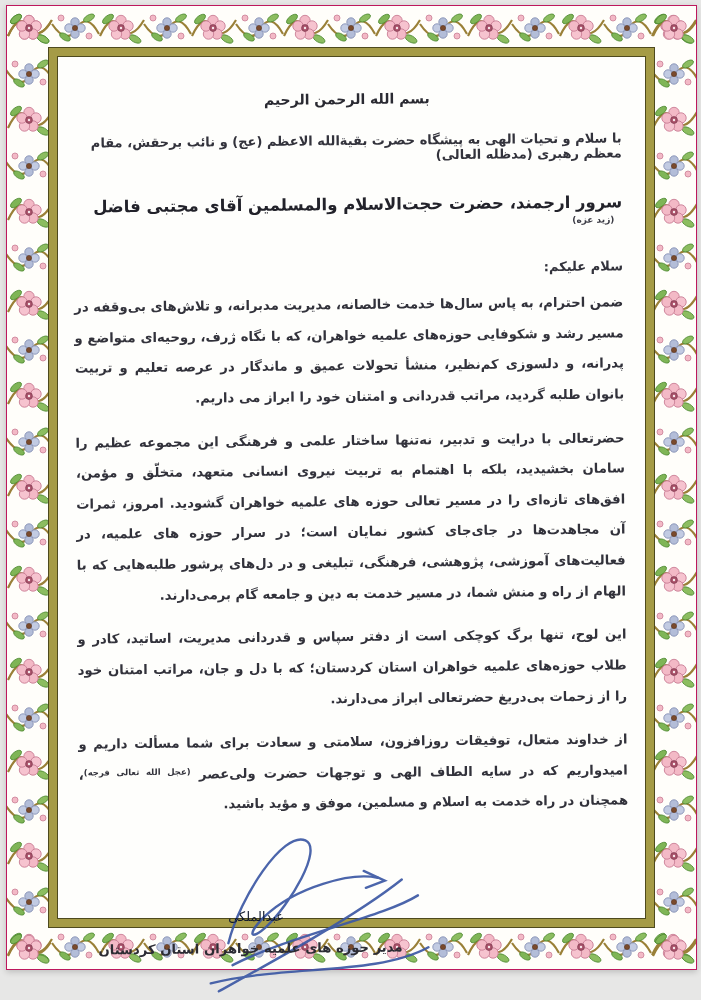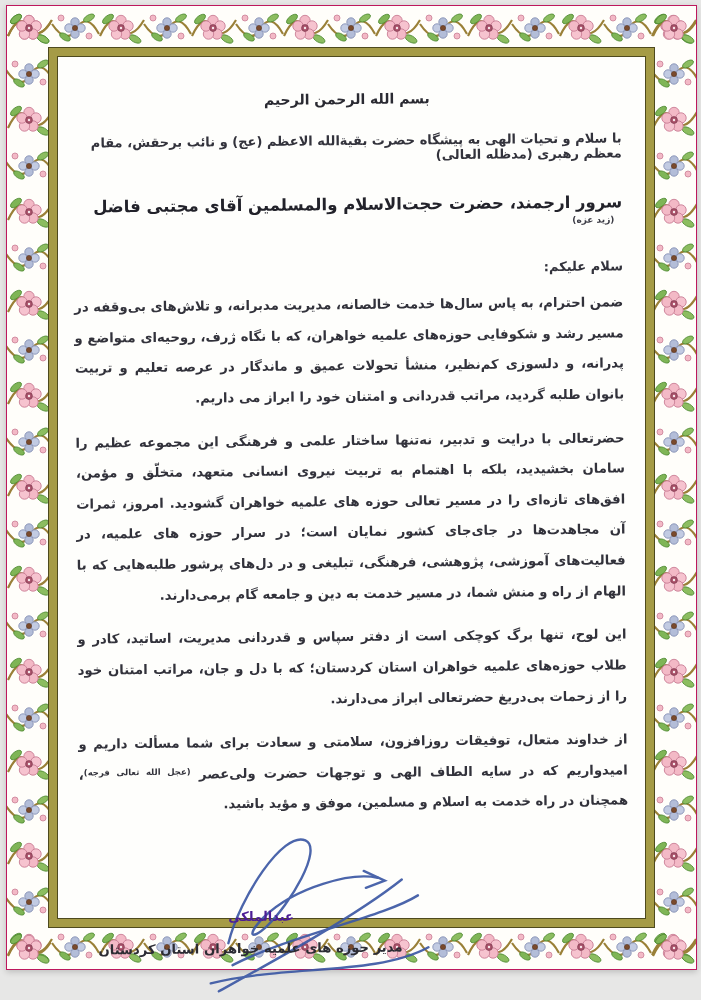--- a/index.html
+++ b/index.html
@@ -51,21 +51,21 @@
   .para{
     font-size:13.2px;font-weight:bold;line-height:2.32;
     text-align:justify;text-align-last:right;
     margin:0 0 13px 0;color:#32323b;
   }
   .para .small-paren{font-size:8.5px;vertical-align:4px;}
   .signature-block{position:relative;height:160px;margin-top:2px;}
   .sig-svg{position:absolute;left:86px;top:-8px;pointer-events:none;}
   .sig-name{
     position:absolute;left:148px;top:76px;
-    font-size:13px;font-weight:bold;color:#4c1d95;
+    font-size:13px;font-weight:normal;color:#0f172a;
   }
   .sig-title{
     position:absolute;left:18px;top:108px;
     font-size:13.2px;font-weight:bold;color:#2c2c34;white-space:nowrap;
   }
   .hidden-defs{position:absolute;width:0;height:0;}
 </style>
 </head>
 <body>
 

